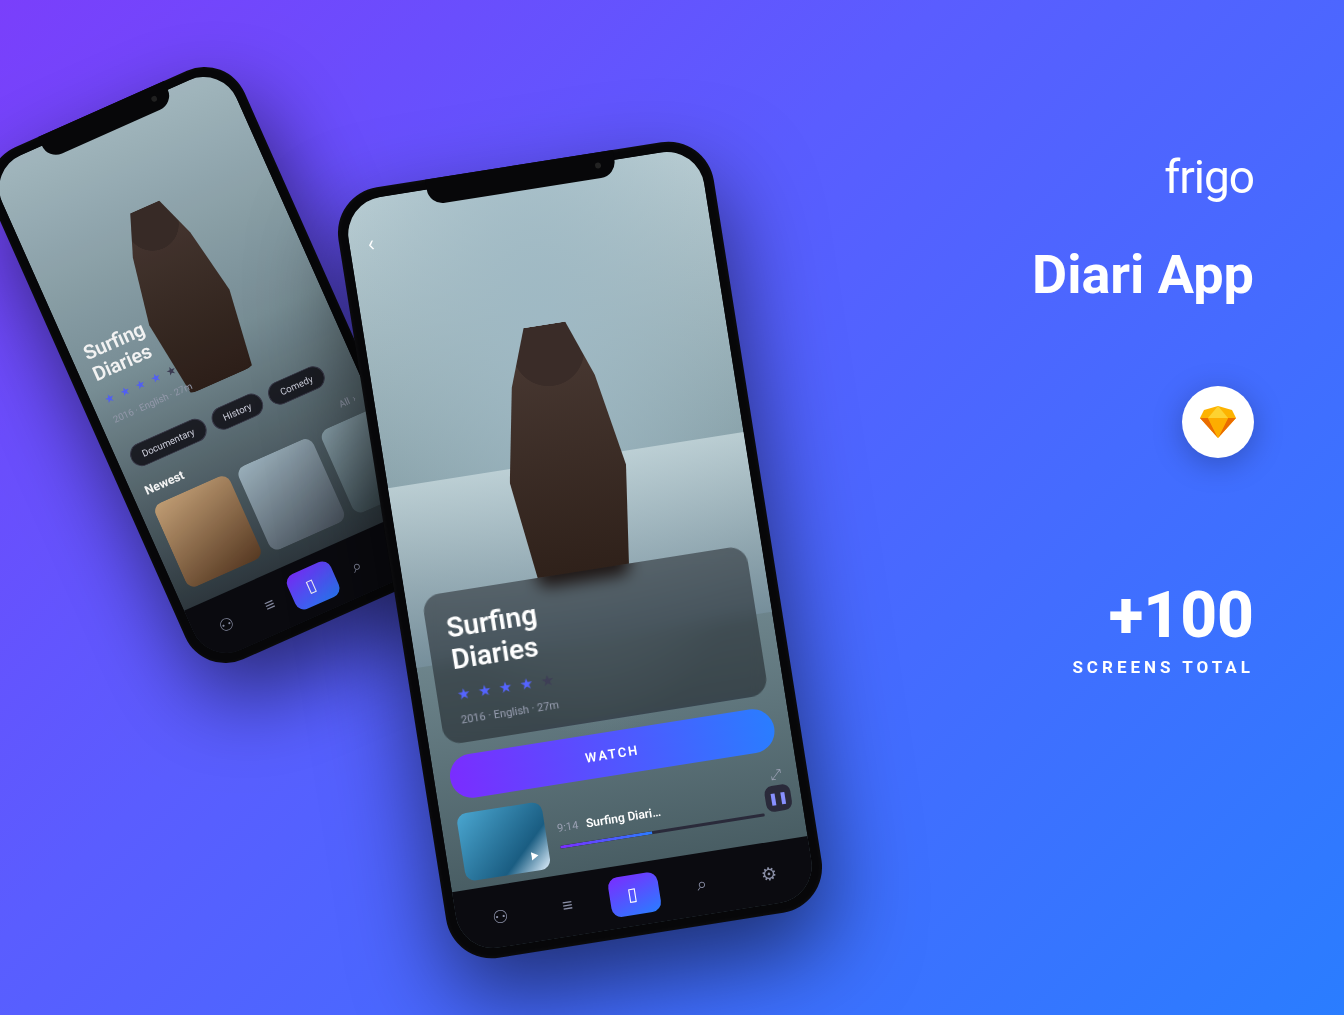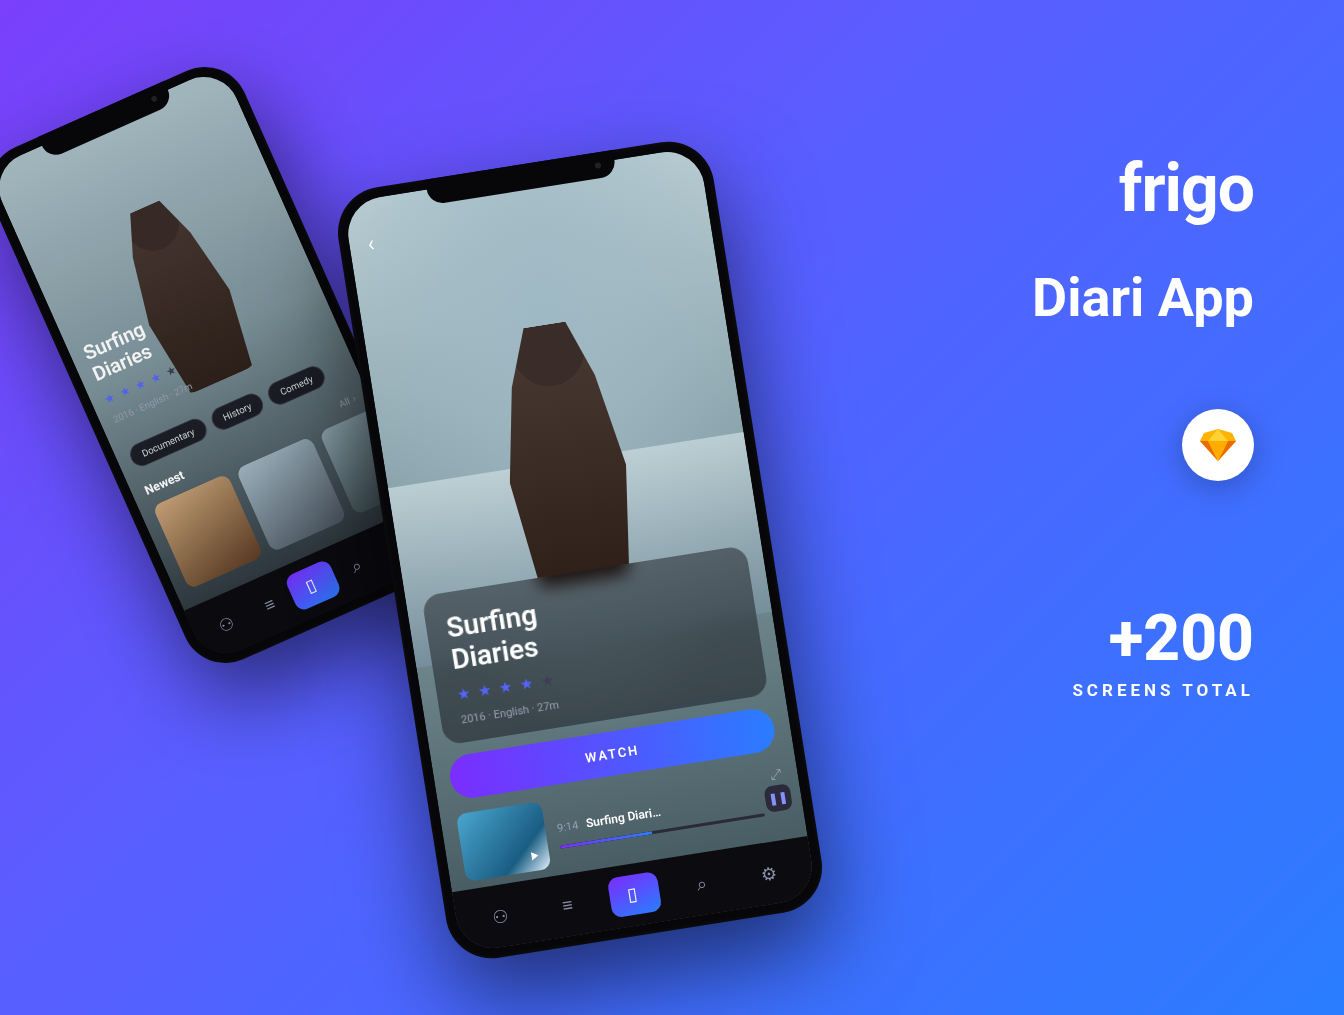--- a/index.html
+++ b/index.html
@@ -24,21 +24,21 @@
   width:1344px;height:1015px;
   background:linear-gradient(135deg,var(--bg-grad-a) 0%,#5a5dff 40%,var(--bg-grad-b) 100%);
   position:relative;
   color:var(--text);
 }
 
 
 .marketing{
   position:absolute;right:90px;top:150px;width:420px;text-align:right;
 }
-.logo{font-size:66px;font-weight:700;letter-spacing:-1px;color:#fff;margin-bottom:40px}
+.logo{font-size:46px;font-weight:400;letter-spacing:-1px;color:#fff;margin-bottom:40px}
 .headline{font-size:54px;font-weight:700;line-height:1.15}
 .sketch-badge{
   width:72px;height:72px;border-radius:50%;background:#fff;margin:80px 0 0 auto;
   display:flex;align-items:center;justify-content:center;
   box-shadow:0 6px 30px rgba(0,0,0,.25);
 }
 .stat{margin-top:120px}
 .stat-num{font-size:64px;font-weight:800}
 .stat-lbl{font-size:17px;font-weight:700;letter-spacing:4px;margin-top:4px}
 
@@ -155,21 +155,21 @@
     <div class="sketch-badge">
       <svg width="36" height="32" viewBox="0 0 36 32">
         <polygon points="18,0 32,4 36,12 18,32 0,12 4,4" fill="#fdb300"></polygon>
         <polygon points="18,0 8,12 28,12" fill="#fdd231"></polygon>
         <polygon points="0,12 8,12 18,32" fill="#ea6c00"></polygon>
         <polygon points="36,12 28,12 18,32" fill="#ea6c00"></polygon>
         <polygon points="8,12 28,12 18,32" fill="#fdad00"></polygon>
       </svg>
     </div>
     <div class="stat">
-      <div class="stat-num">+200</div>
+      <div class="stat-num">+100</div>
       <div class="stat-lbl">SCREENS TOTAL</div>
     </div>
   </div>
 
   <div class="phone phone-a">
     <div class="notch"></div>
     <div class="screen">
       <div class="hero-a"></div>
 
       <div class="over-a">

